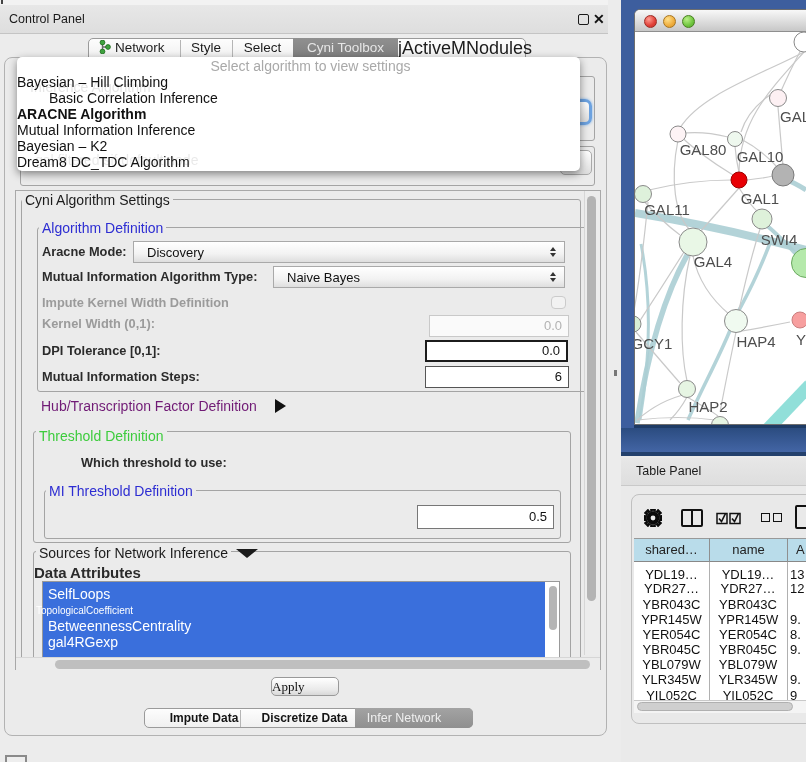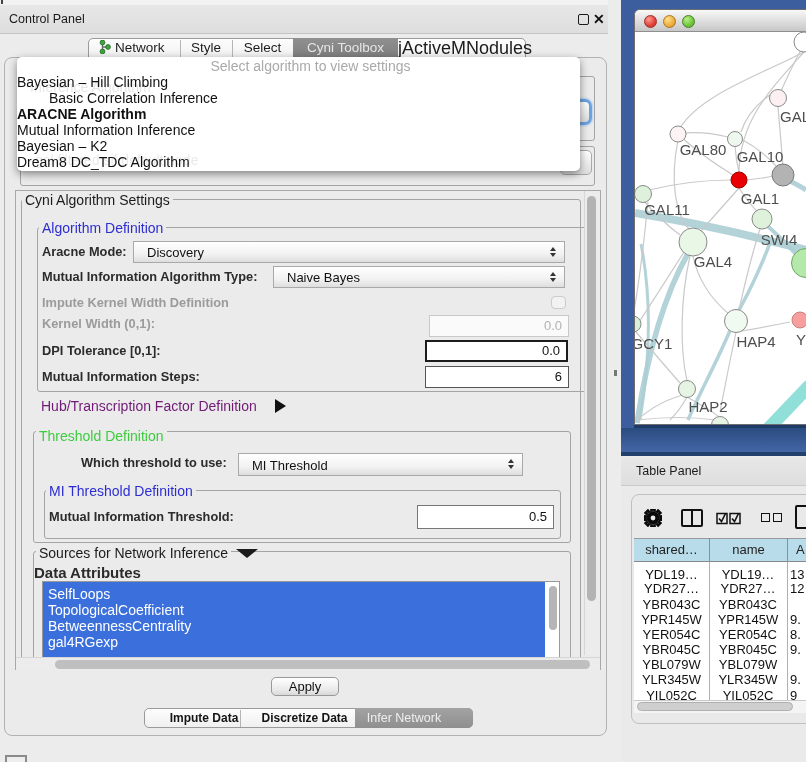--- a/index.html
+++ b/index.html
@@ -79,57 +79,49 @@
   <div class="field" style="left:409px;top:149px;width:143px;height:22px;line-height:18px;border:2px solid #1c1c1c;">0.0</div>
   <div class="lbl" style="left:26px;top:179px;line-height:14px;">Mutual Information Steps:</div>
   <div class="field" style="left:409px;top:175px;width:144px;height:22px;line-height:20px;border:1px solid #555;">6</div>
 
   <div class="abs" style="left:25px;top:208px;line-height:15px;font-size:14px;color:#701a75;white-space:nowrap;">Hub/Transcription Factor Definition</div>
   <div class="abs" style="left:259px;top:208px;width:0;height:0;border-left:11px solid #111;border-top:7px solid transparent;border-bottom:7px solid transparent;"></div>
 
   <div class="group" style="left:17px;top:240px;width:538px;height:112px;"></div>
   <div class="gtitle" style="left:20px;top:237px;color:#3dcc3d;">Threshold Definition</div>
   <div class="lbl" style="left:65px;top:265px;line-height:14px;">Which threshold to use:</div>
-  <div class="combo" style="left:222px;top:262px;width:285px;height:23px;">
-    <div class="ct" style="line-height:23px;">MI Threshold</div>
-    <div class="arrows" style="top:5px;">
-        <div class="tri-u"></div>
-        <div class="tri-d"></div>
-      </div>
-  </div>
   <div class="group" style="left:28px;top:299px;width:517px;height:49px;"></div>
   <div class="gtitle" style="left:30px;top:292px;color:#2d2dd2;">MI Threshold Definition</div>
-  <div class="lbl" style="left:33px;top:319px;line-height:14px;">Mutual Information Threshold:</div>
   <div class="field" style="left:401px;top:314px;width:137px;height:24px;line-height:22px;border:1px solid #777;">0.5</div>
 
   <div class="group" style="left:17px;top:360px;width:538px;height:300px;"></div>
   <div class="gtitle" style="left:20px;top:354px;color:#1b1b1b;">Sources for Network Inference</div>
   <div class="abs" style="left:220px;top:358px;width:0;height:0;border-top:9px solid #1b1b1b;border-left:11px solid transparent;border-right:11px solid transparent;"></div>
   <div class="lbl" style="left:18px;top:375px;line-height:14px;font-size:15px;">Data Attributes</div>
   <div class="abs" style="left:26px;top:390px;width:518px;height:300px;background:#fff;border:1px solid #999;box-sizing:border-box;"></div>
   <div class="abs" style="left:27px;top:391px;width:502px;height:280px;background:#3a6fdc;"></div>
   <div class="abs" style="left:32px;top:396px;line-height:15px;font-size:14px;color:#fff;">SelfLoops</div>
-  <div class="abs" style="left:32px;top:412px;line-height:15px;font-size:14px;color:#fff;">TopologicalCoefficient</div>
+  <div class="abs" style="left:20px;top:412px;line-height:15px;font-size:10px;color:#fff;">TopologicalCoefficient</div>
   <div class="abs" style="left:32px;top:428px;line-height:15px;font-size:14px;color:#fff;">BetweennessCentrality</div>
   <div class="abs" style="left:32px;top:444px;line-height:15px;font-size:14px;color:#fff;">gal4RGexp</div>
   <div class="abs" style="left:533px;top:395px;width:8px;height:44px;background:#b5b5b5;border-radius:4px;"></div>
 </div>
 
 <div class="abs" style="left:20px;top:76px;width:575px;height:65px;border:1px solid #a4a4a4;border-radius:3px;box-sizing:border-box;"></div>
 <div class="abs" style="left:20px;top:146px;width:575px;height:40px;border:1px solid #a4a4a4;border-radius:3px;box-sizing:border-box;"></div>
 <div class="abs" style="left:560px;top:99px;width:32px;height:26px;border:3px solid #6ca2e0;box-shadow:0 0 3px #7ab0e8;border-radius:7px;background:linear-gradient(#fff,#ddd);box-sizing:border-box;"></div>
 <div class="abs" style="left:560px;top:150px;width:32px;height:25px;border:1px solid #a9a9a9;border-radius:5px;background:linear-gradient(#fff,#ddd);box-sizing:border-box;"></div>
 
 <div class="abs" style="left:584px;top:191px;width:16px;height:464px;background:#ececec;border-left:1px solid #d6d6d6;box-sizing:border-box;"></div>
 <div class="abs" style="left:586.5px;top:196px;width:9px;height:405px;background:#b3b3b3;border-radius:5px;"></div>
 
 <div class="abs" style="left:16px;top:657px;width:584px;height:13px;background:#ececec;border-top:1px solid #d6d6d6;box-sizing:border-box;"></div>
 <div class="abs" style="left:55px;top:660px;width:535px;height:8.5px;background:#bfbfbf;border-radius:5px;"></div>
 
-<div class="abs" style="left:271px;top:677px;width:68px;height:19px;border:1px solid #999;border-radius:5px;background:linear-gradient(#ffffff,#e9e9e9 70%,#d8d8d8);box-sizing:border-box;text-align:center;line-height:17px;font-size:13px;color:#111;">Apply</div>
+<div class="abs" style="left:271px;top:677px;width:68px;height:19px;border:1px solid #999;border-radius:5px;background:linear-gradient(#ffffff,#e9e9e9 70%,#d8d8d8);box-sizing:border-box;line-height:17px;font-size:13px;color:#111;font-family:Liberation Serif, serif;">Apply</div>
 
 <div class="abs" style="left:144px;top:708px;width:329px;height:20px;border:1px solid #9a9a9a;border-radius:5px;background:linear-gradient(#fdfdfd,#f0f0f0);box-sizing:border-box;"></div>
 <div class="abs" style="left:240px;top:710px;width:1px;height:17px;background:#b5b5b5;"></div>
 <div class="abs" style="left:355px;top:708px;width:118px;height:20px;border-radius:0 5px 5px 0;background:linear-gradient(#a3a3a3,#8f8f8f);"></div>
 <div class="abs" style="left:156px;top:708px;width:96px;height:20px;line-height:20px;text-align:center;font-size:12px;font-weight:bold;color:#141414;">Impute Data</div>
 <div class="abs" style="left:251px;top:708px;width:107px;height:19px;line-height:20px;text-align:center;font-size:12px;font-weight:bold;color:#141414;">Discretize Data</div>
 <div class="abs" style="left:355px;top:708px;width:98px;height:20px;line-height:20px;text-align:center;font-size:12.5px;color:#efefef;">Infer Network</div>
 
 <div class="abs" style="left:5px;top:755px;width:18px;height:14px;border:2px solid #8a8a8a;background:#eee;"></div>
 

